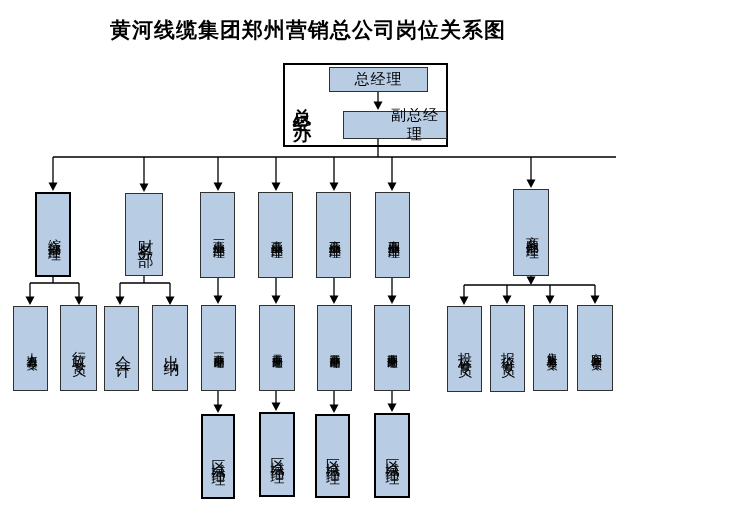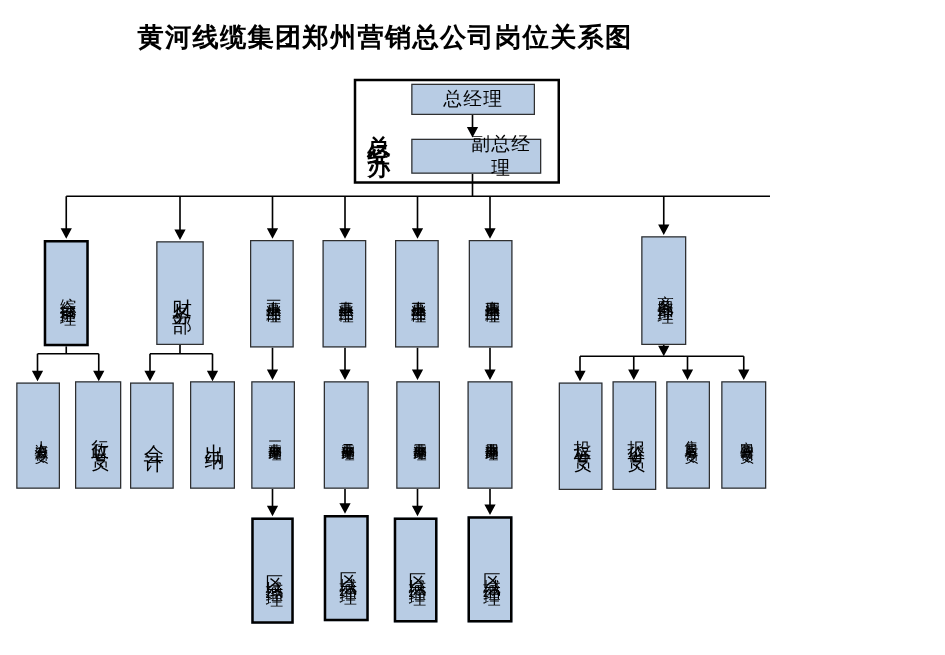--- a/index.html
+++ b/index.html
@@ -31,21 +31,21 @@
   .t14{font-size:14px;letter-spacing:4px;}
   .t13{font-size:13px;letter-spacing:2.5px;}
   .t12{font-size:12px;letter-spacing:1.2px;}
   .t11{font-size:11px;letter-spacing:1.5px;}
   .t10{font-size:10.5px;letter-spacing:0.6px;}
 
   
   .n-office{left:283px;top:63px;width:165px;height:84px;}
   .n-office-label{left:287px;top:66px;width:28px;height:78px;}
   .n-gm{left:329px;top:67px;width:99px;height:25px;}
-  .n-dgm{left:329px;top:111px;width:104px;height:28px;padding-left:40px;}
+  .n-dgm{left:343px;top:111px;width:104px;height:28px;padding-left:40px;}
   .n-zhb{left:35px;top:192px;width:36px;height:85px;}
   .n-cwb{left:125px;top:193px;width:38px;height:83px;}
   .n-sy1{left:200px;top:192px;width:35px;height:86px;}
   .n-sy2{left:258px;top:192px;width:35px;height:86px;}
   .n-sy3{left:316px;top:192px;width:35px;height:86px;}
   .n-sy4{left:375px;top:192px;width:35px;height:86px;}
   .n-swb{left:513px;top:189px;width:36px;height:87px;}
   .n-wlb{left:660px;top:189px;width:35px;height:86px;}
   .n-hr{left:13px;top:306px;width:35px;height:85px;}
   .n-xz{left:60px;top:305px;width:37px;height:86px;}

